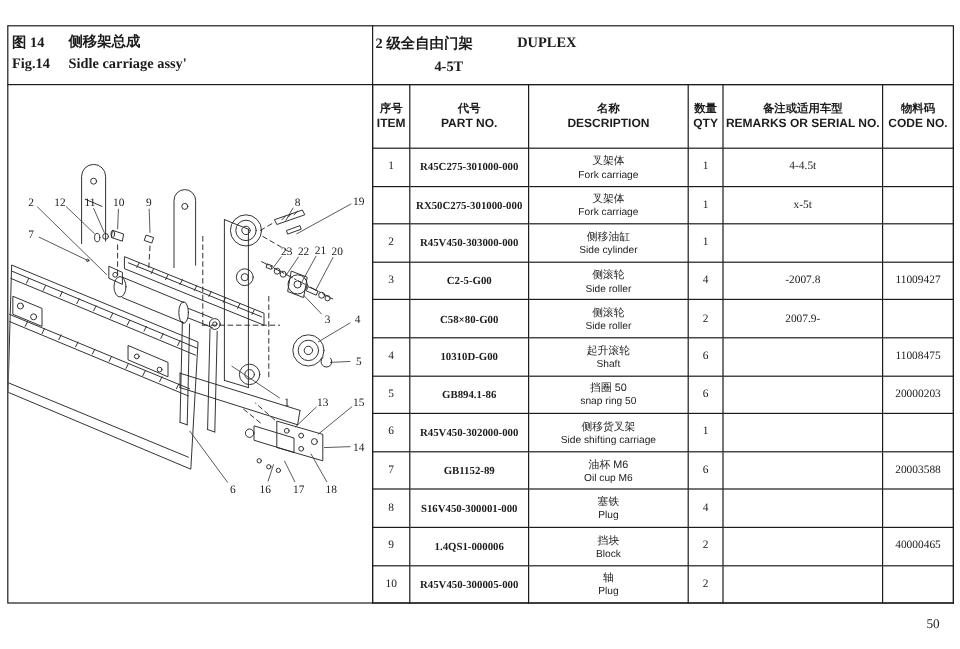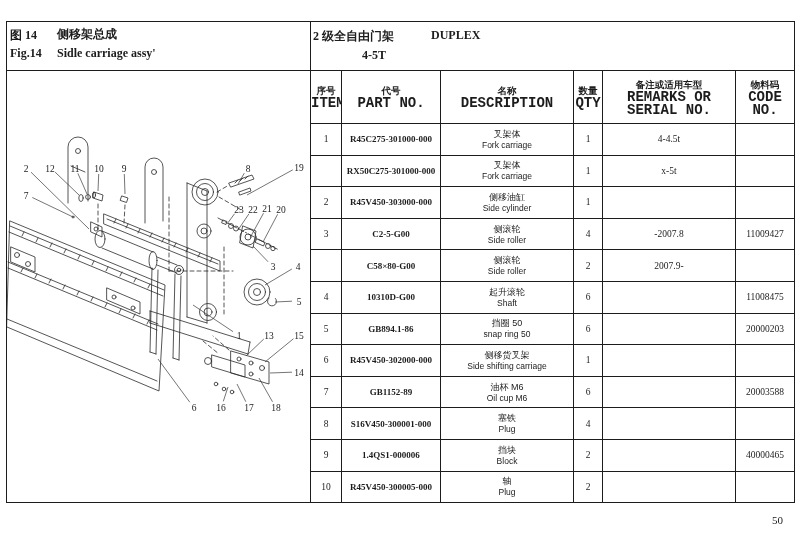--- a/index.html
+++ b/index.html
@@ -20,21 +20,21 @@
   #mast-zh{left:313px;top:28px;}
   #mast-en{left:402px;top:28px;margin-left:29px;}
   #tonnage{left:362px;top:48px;}
   
   #parts-table{position:absolute;left:310px;top:70px;width:484px;height:432px;
       border-collapse:collapse;table-layout:fixed;}
   #parts-table th,#parts-table td{border:1px solid #1c1c1c;padding:0;text-align:center;
       vertical-align:middle;overflow:hidden;}
   #parts-table th{height:52px;font-size:9.5px;}
   .h-zh{display:block;font-family:"Liberation Sans",sans-serif;font-weight:bold;font-size:9.5px;line-height:13px;}
-  .h-en{display:block;font-family:Liberation Mono, monospace;font-weight:bold;font-size:14px;line-height:13px;}
+  .h-en{display:block;font-family:Liberation Sans, sans-serif;font-weight:bold;font-size:10px;line-height:13px;}
   td.c-item,td.c-qty{font-size:9.5px;font-family:"Liberation Serif",serif;}
   td.c-part{font-size:9px;font-family:"Liberation Serif",serif;font-weight:bold;}
   td.c-remarks,td.c-code{font-size:9.5px;font-family:"Liberation Serif",serif;}
   .d-zh{display:block;font-size:9px;line-height:12px;font-family:Liberation Sans, sans-serif;}
   .d-en{display:block;font-size:8.5px;line-height:11px;font-family:"Liberation Sans",sans-serif;}
   
   #diagram-svg{position:absolute;left:7px;top:71px;}
   
   #page-number{left:772px;top:514px;font-size:11px;text-align:center;}
 </style>

